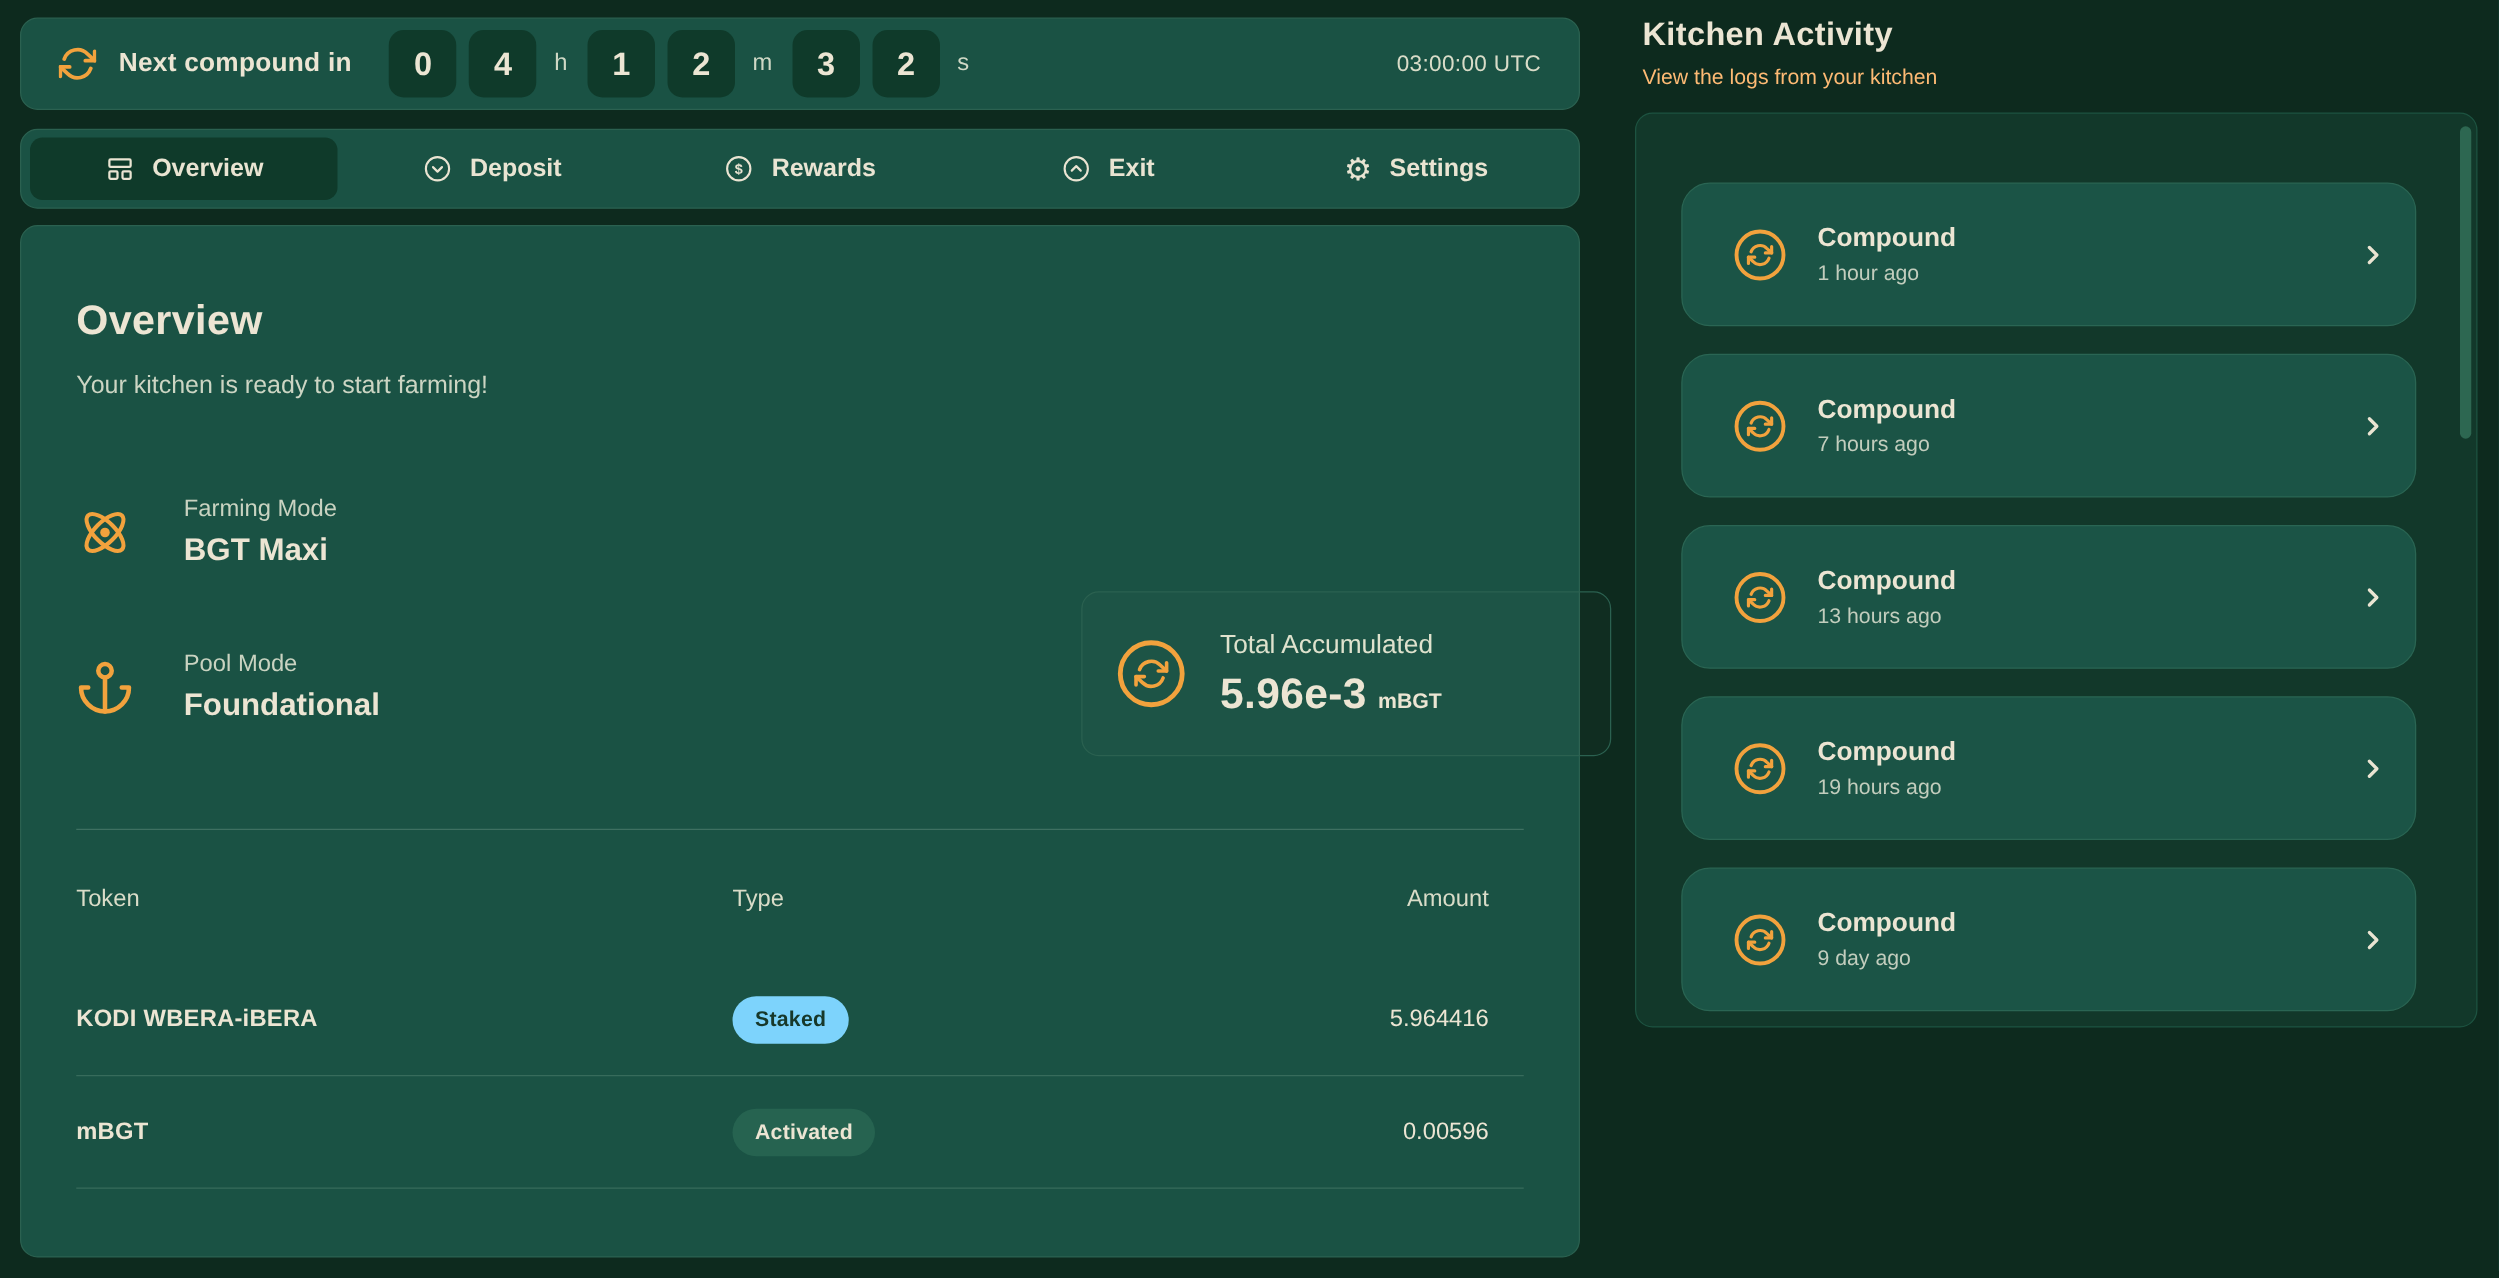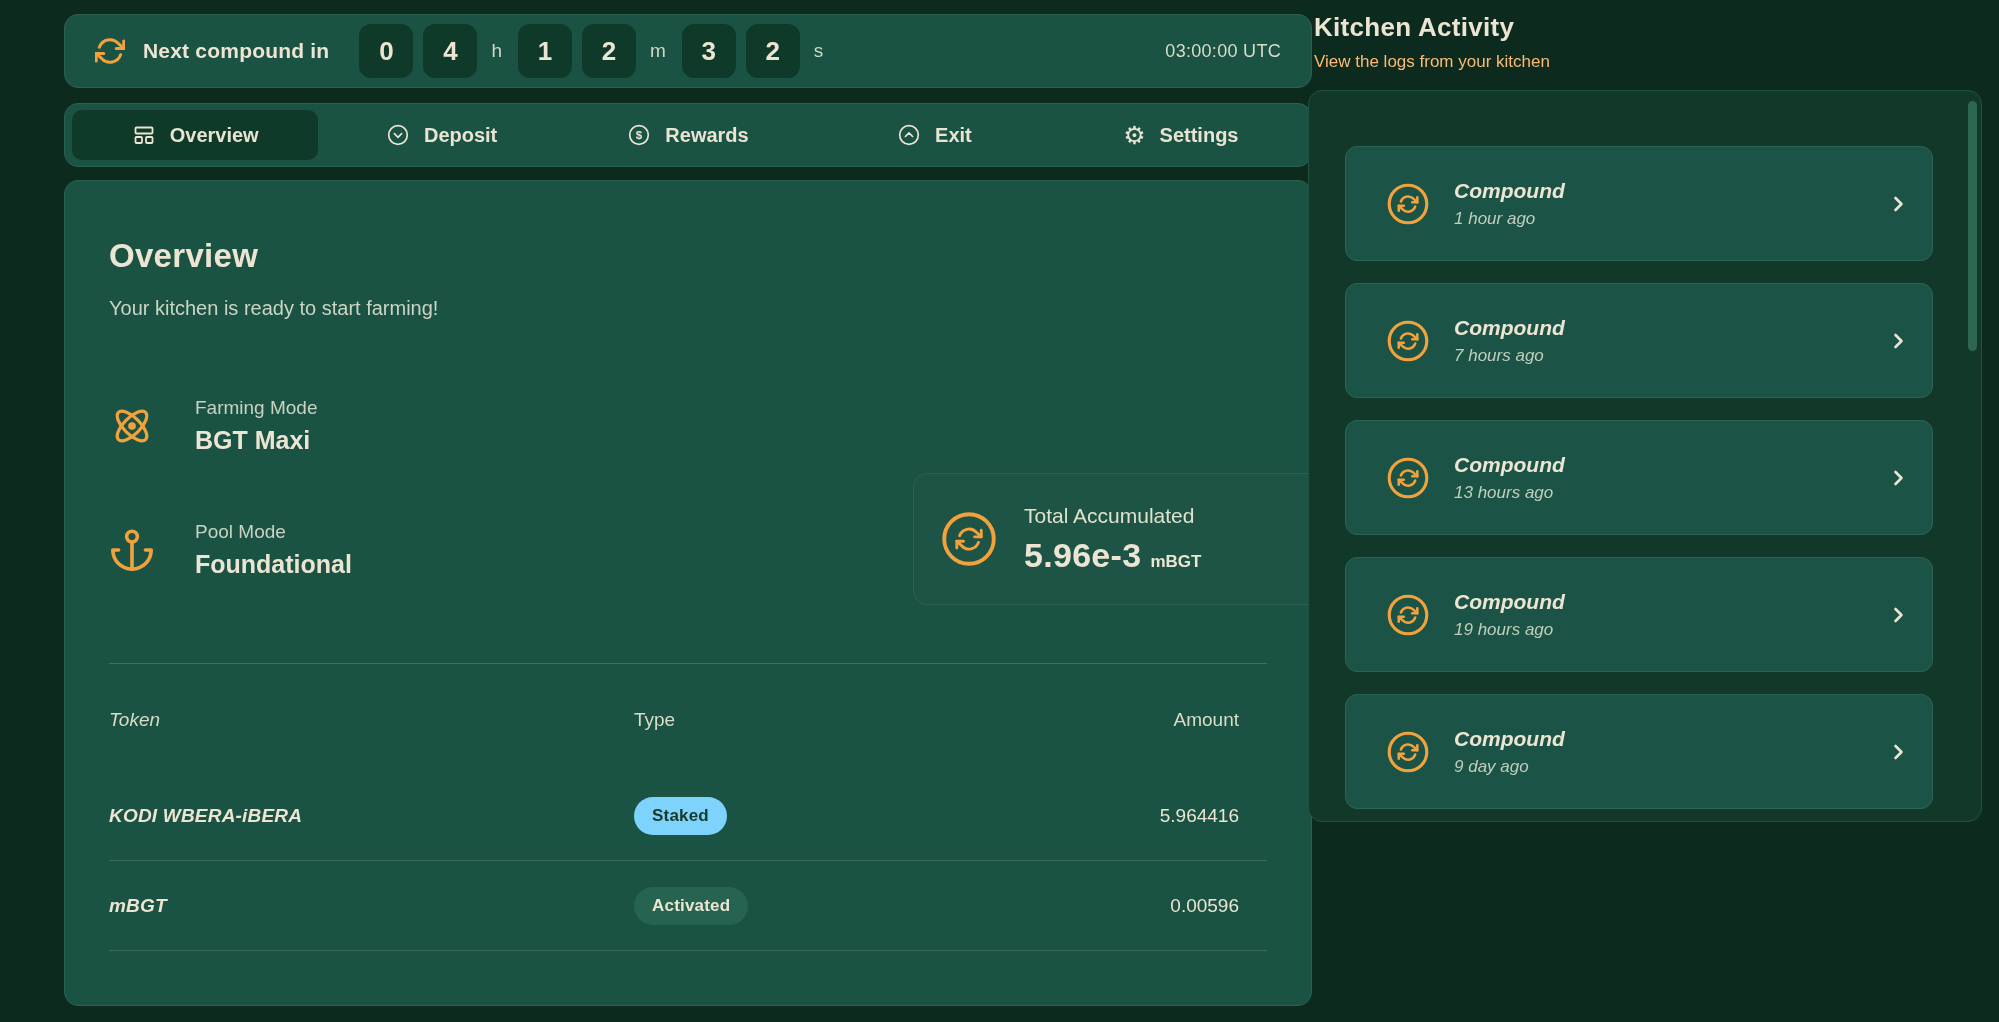--- a/index.html
+++ b/index.html
@@ -9,21 +9,20 @@
     font-family:"Liberation Sans", sans-serif;
     color:#ece5d3;
     overflow:hidden;
     position:relative;
   }
   .panel {
     background:#1a5244;
     border:1.5px solid #2b6150;
     border-radius:14px;
     position:absolute;
-    margin-left:48px;
   }
   
   .timer-bar { left:16px; top:14px; width:1248px; height:74px; display:flex; align-items:center; padding:0 30px; }
   .timer-bar .sync { width:30px; height:30px; margin-right:18px; flex:0 0 auto; }
   .timer-label { font-size:21px; font-weight:bold; letter-spacing:.2px; margin-right:30px; }
   .timer-groups { display:flex; align-items:center; }
   .digit-box {
     width:54px; height:54px; border-radius:12px; background:#0f3a2a;
     display:flex; align-items:center; justify-content:center;
     font-size:26px; font-weight:bold; color:#ece5d3; margin-right:10px;
@@ -53,21 +52,21 @@
     border:1.5px solid #2b6150; border-radius:14px; background:rgba(255,255,255,0.015);
     display:flex; align-items:center; padding:0 26px; gap:26px;
   }
   .total-card svg { width:58px; height:58px; flex:0 0 auto; }
   .total-label { font-size:21px; color:#dfe2cd; margin-bottom:8px; }
   .total-value { font-size:34px; font-weight:bold; letter-spacing:.3px; }
   .total-unit { font-size:17px; font-weight:bold; margin-left:9px; }
   .table-zone { position:absolute; left:44px; right:44px; top:482px; border-top:1.5px solid rgba(190,220,200,0.22); }
   .thead { display:flex; padding:45px 0 40px; font-size:19px; color:#d9dcc8; }
   .trow { display:flex; align-items:center; height:90px; border-bottom:1.5px solid rgba(190,220,200,0.18); font-size:19px; }
-  .c1 { width:525px;font-style:italic; } .c2 { flex:1; } .c3 { width:170px; text-align:right; padding-right:28px; }
+  .c1 { width:525px; } .c2 { flex:1; } .c3 { width:170px; text-align:right; padding-right:28px; }
   .token-name { font-weight:bold; letter-spacing:.2px; }
   .badge {
     display:inline-block; padding:9px 18px; border-radius:999px;
     font-size:17px; font-weight:bold; letter-spacing:.2px;
   }
   .badge.orange { background:#7dd3fc; color:#17382a; }
   .badge.green { background:#266350; color:#ece5d3; }
   
   .sb-title { position:absolute; left:1314px; top:12px; font-size:26px; font-weight:bold; letter-spacing:.3px; }
   .sb-sub { position:absolute; left:1314px; top:52px; font-size:17px; color:#fdba74; }
@@ -75,22 +74,22 @@
     position:absolute; left:1308px; top:90px; width:674px; height:732px;
     background:#12382a; border:1.5px solid #1d5341; border-radius:14px;
     padding:55px 48px 0 36px; display:flex; flex-direction:column; gap:22px;
   }
   .scroll-thumb {
     position:absolute; right:4px; top:10px; width:9px; height:250px;
     border-radius:6px; background:#2d6751; cursor:grab;
   }
   .activity-card {
     height:115px; flex:0 0 auto; display:flex; align-items:center;
-    background:#1b5446; border:1.5px solid #2a6553; border-radius:12px;
-    padding:0 22px 0 40px; cursor:pointer;font-style:italic;
+    background:#1b5446; border:1.5px solid #2a6553; border-radius:23px;
+    padding:0 22px 0 40px; cursor:pointer;
   }
   .activity-card svg.ic { width:44px; height:44px; flex:0 0 auto; margin-right:24px; }
   .act-title { font-size:21px; font-weight:bold; margin-bottom:6px; }
   .act-time { font-size:17px; color:#c2cdbd; }
   .chev { margin-left:auto; width:24px; height:24px; }
 </style>
 </head>
 <body>
 
 <div class="panel timer-bar">

